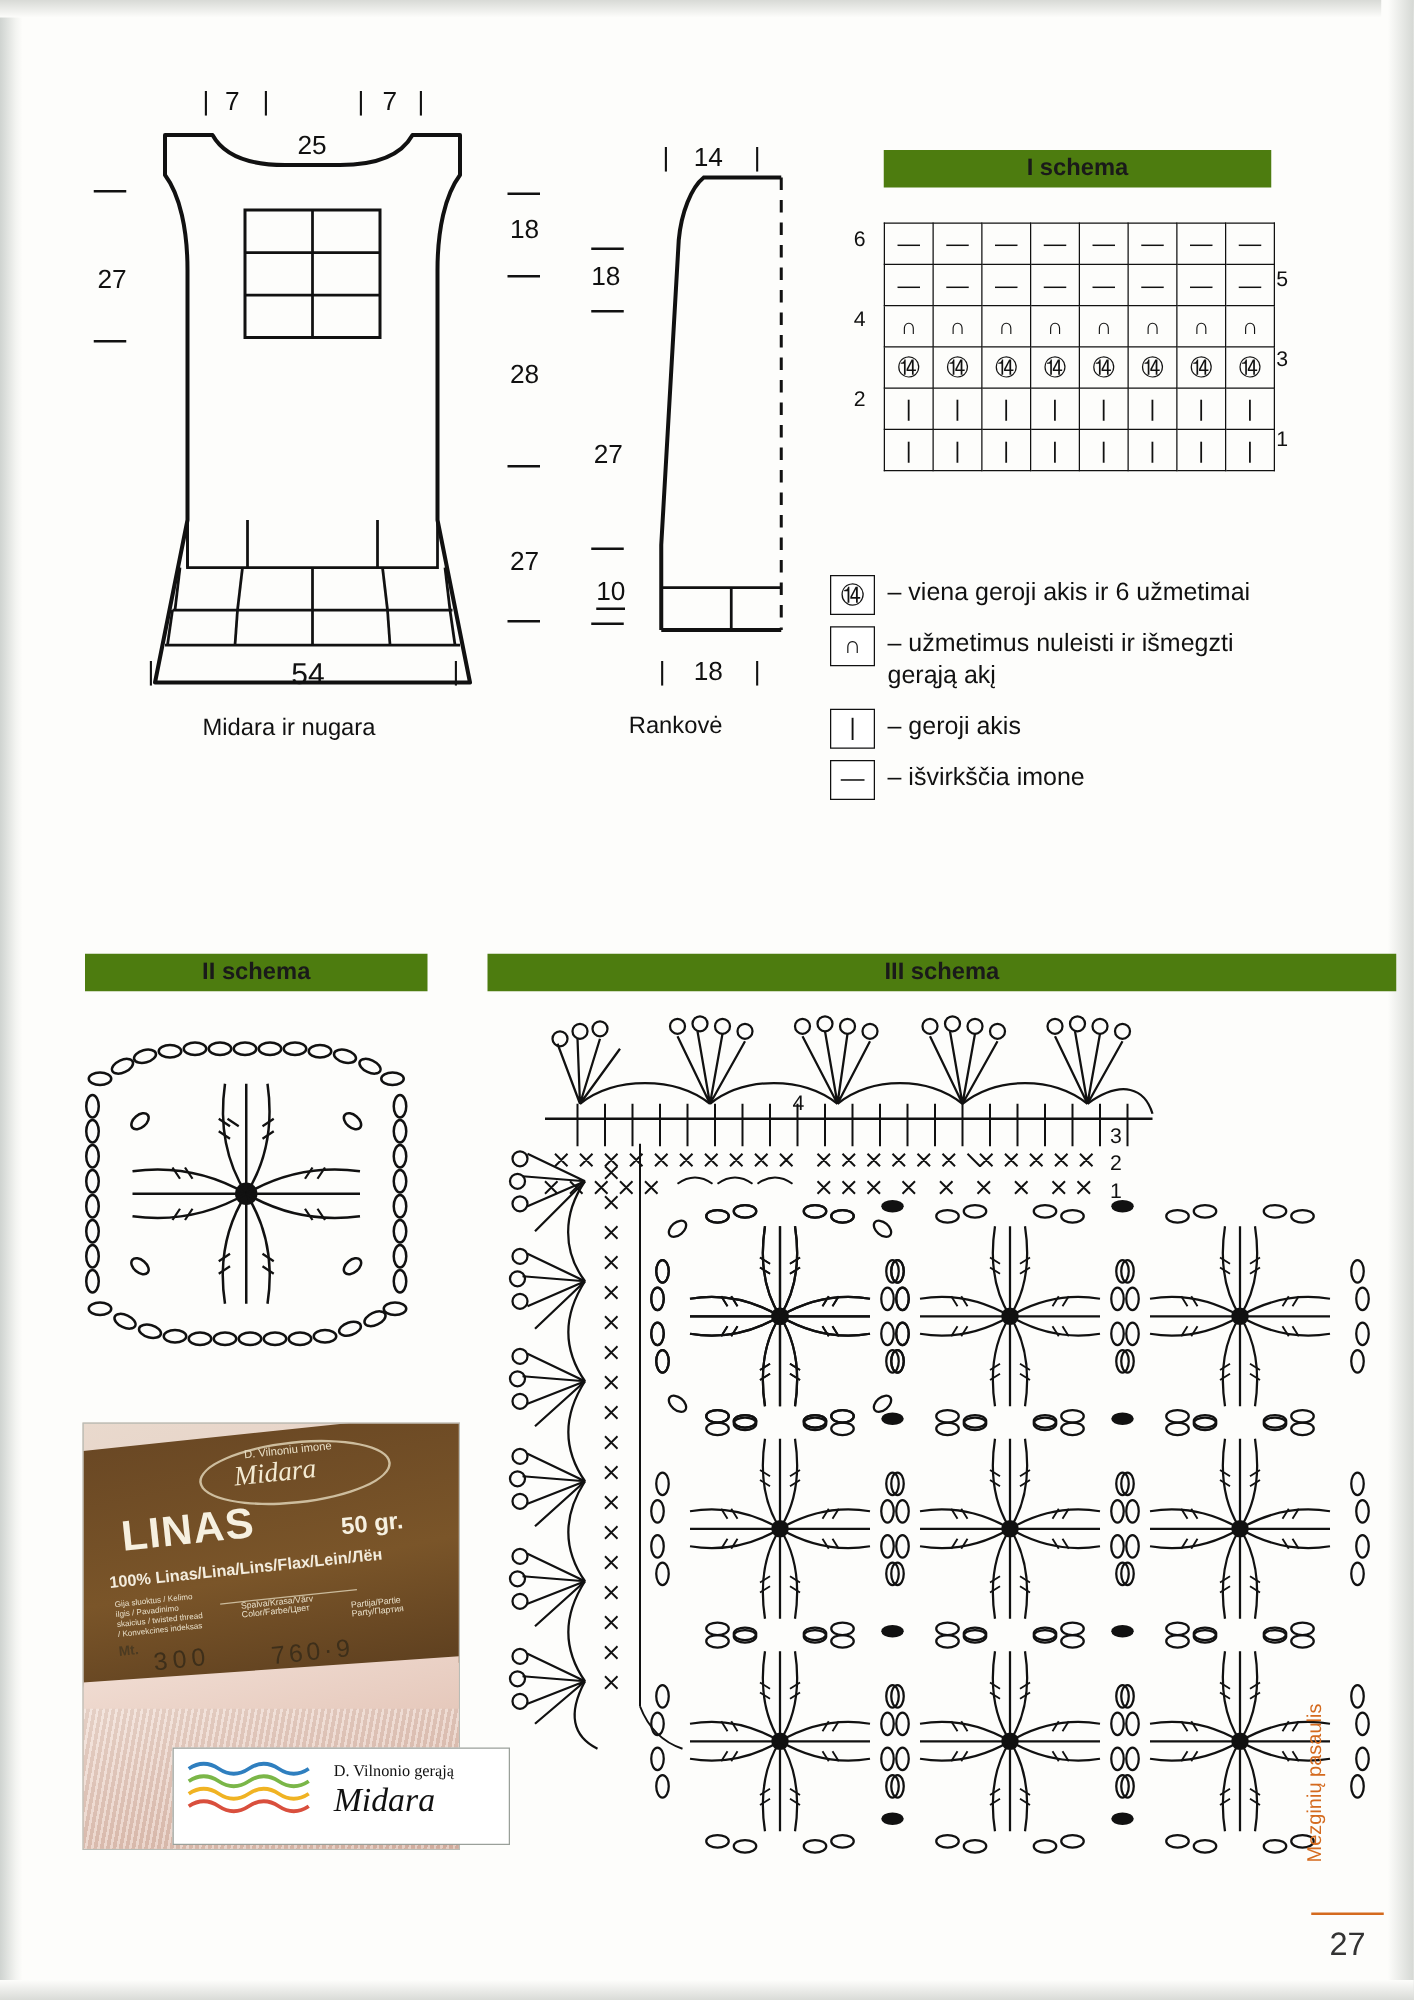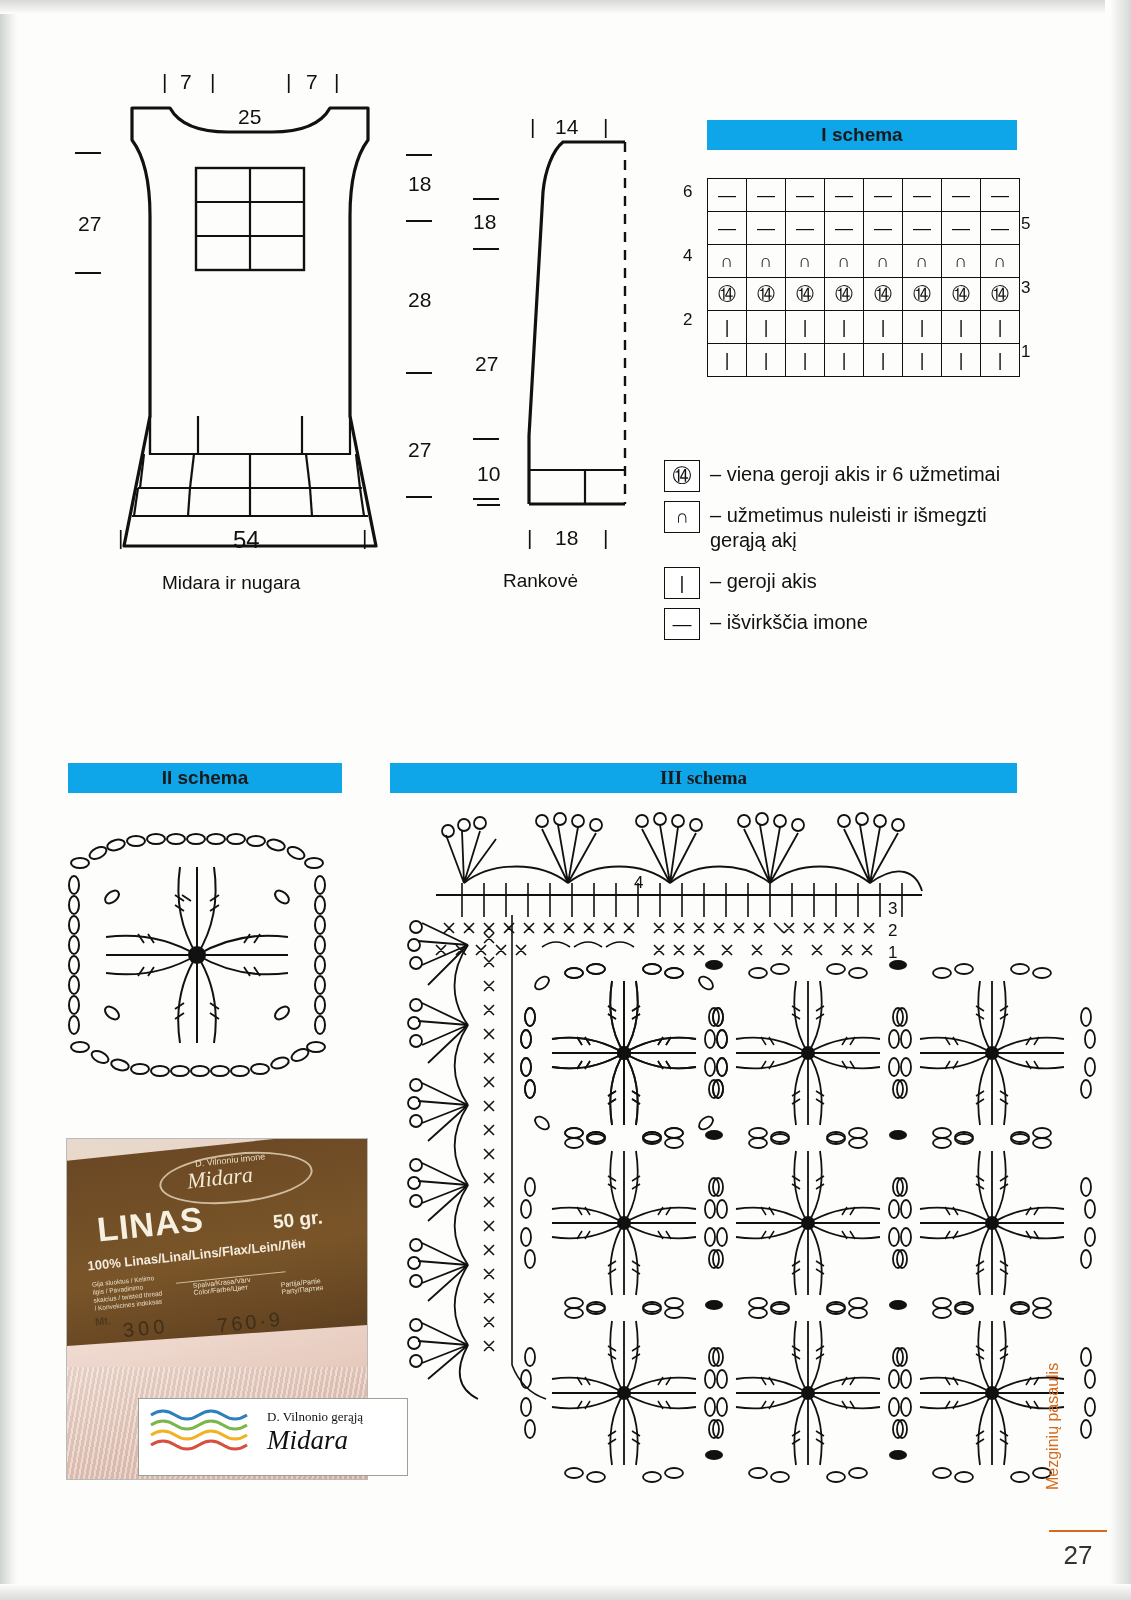--- a/index.html
+++ b/index.html
@@ -21,21 +21,21 @@
   .scan-bottom{position:absolute;left:0;bottom:0;width:1131px;height:16px;background:linear-gradient(0deg,#d9dbd7,#fdfdfb);}
 
   .abs{position:absolute;}
 
   
   .num{font-size:21px;}
   .capt{font-size:19px;}
 
   
   .schema-bar{
-    background:#0ea5e9;
+    background:#4d7c0f;
     color:#1a1a1a;
     font-weight:bold;
     font-size:19px;
     text-align:center;
     line-height:30px;
     height:30px;
   }
 
   
   .legend-row{display:flex;align-items:flex-start;margin-bottom:9px;}
@@ -157,21 +157,21 @@
   <div class="abs" style="left:455px;top:100px;width:200px;height:500px;">
     <div class="abs num" style="left:75px;top:15px;">|</div>
     <div class="abs num" style="left:100px;top:15px;">14</div>
     <div class="abs num" style="left:148px;top:15px;">|</div>
 
     <div class="abs" style="left:18px;top:98px;width:26px;height:2px;background:#111;"></div>
     <div class="abs num" style="left:18px;top:110px;">18</div>
     <div class="abs" style="left:18px;top:148px;width:26px;height:2px;background:#111;"></div>
     <div class="abs num" style="left:20px;top:252px;">27</div>
     <div class="abs" style="left:18px;top:338px;width:26px;height:2px;background:#111;"></div>
-    <div class="abs num" style="left:22px;top:362px;border-bottom:2px solid #111;padding-bottom:18px;">10</div>
+    <div class="abs num" style="left:22px;top:362px;border-bottom:2px solid #111;padding-bottom:0;">10</div>
     <div class="abs" style="left:18px;top:398px;width:26px;height:2px;background:#111;"></div>
 
     <svg class="abs" style="left:60px;top:36px;" width="120" height="370" viewBox="0 0 120 370">
       <path d="M110,6 L48,6 C38,14 30,34 28,56 L14,300 L14,368" fill="none" stroke="#111" stroke-width="3.2"></path>
       <path d="M14,368 L110,368" fill="none" stroke="#111" stroke-width="3.2"></path>
       <line x1="110" y1="6" x2="110" y2="368" stroke="#111" stroke-width="2.4" stroke-dasharray="10 8"></line>
       <path d="M14,334 L110,334" stroke="#111" stroke-width="2.2"></path>
       <line x1="70" y1="334" x2="70" y2="368" stroke="#111" stroke-width="2.2"></line>
     </svg>
 
@@ -374,21 +374,21 @@
 
       <g>
         <ellipse cx="54" cy="92" rx="8" ry="5" transform="rotate(-40 54 92)"></ellipse>
         <ellipse cx="224" cy="92" rx="8" ry="5" transform="rotate(40 224 92)"></ellipse>
         <ellipse cx="54" cy="208" rx="8" ry="5" transform="rotate(40 54 208)"></ellipse>
         <ellipse cx="224" cy="208" rx="8" ry="5" transform="rotate(-40 224 208)"></ellipse>
       </g>
     </g>
   </svg>
 
-  <div class="abs schema-bar" style="left:390px;top:763px;width:627px;font-family:Liberation Serif, serif;">III schema</div>
+  <div class="abs schema-bar" style="left:390px;top:763px;width:727px;">III schema</div>
 
   <div class="abs" style="left:392px;top:805px;width:630px;height:670px;">
 
     <div class="abs rnum" style="left:242px;top:68px;">4</div>
     <div class="abs rnum" style="left:496px;top:94px;">3</div>
     <div class="abs rnum" style="left:496px;top:116px;">2</div>
     <div class="abs rnum" style="left:496px;top:138px;">1</div>
 
     <svg class="abs" style="left:0;top:0;" width="630" height="670" viewBox="0 0 630 670">
       <g fill="none" stroke="#111" stroke-width="1.8">

